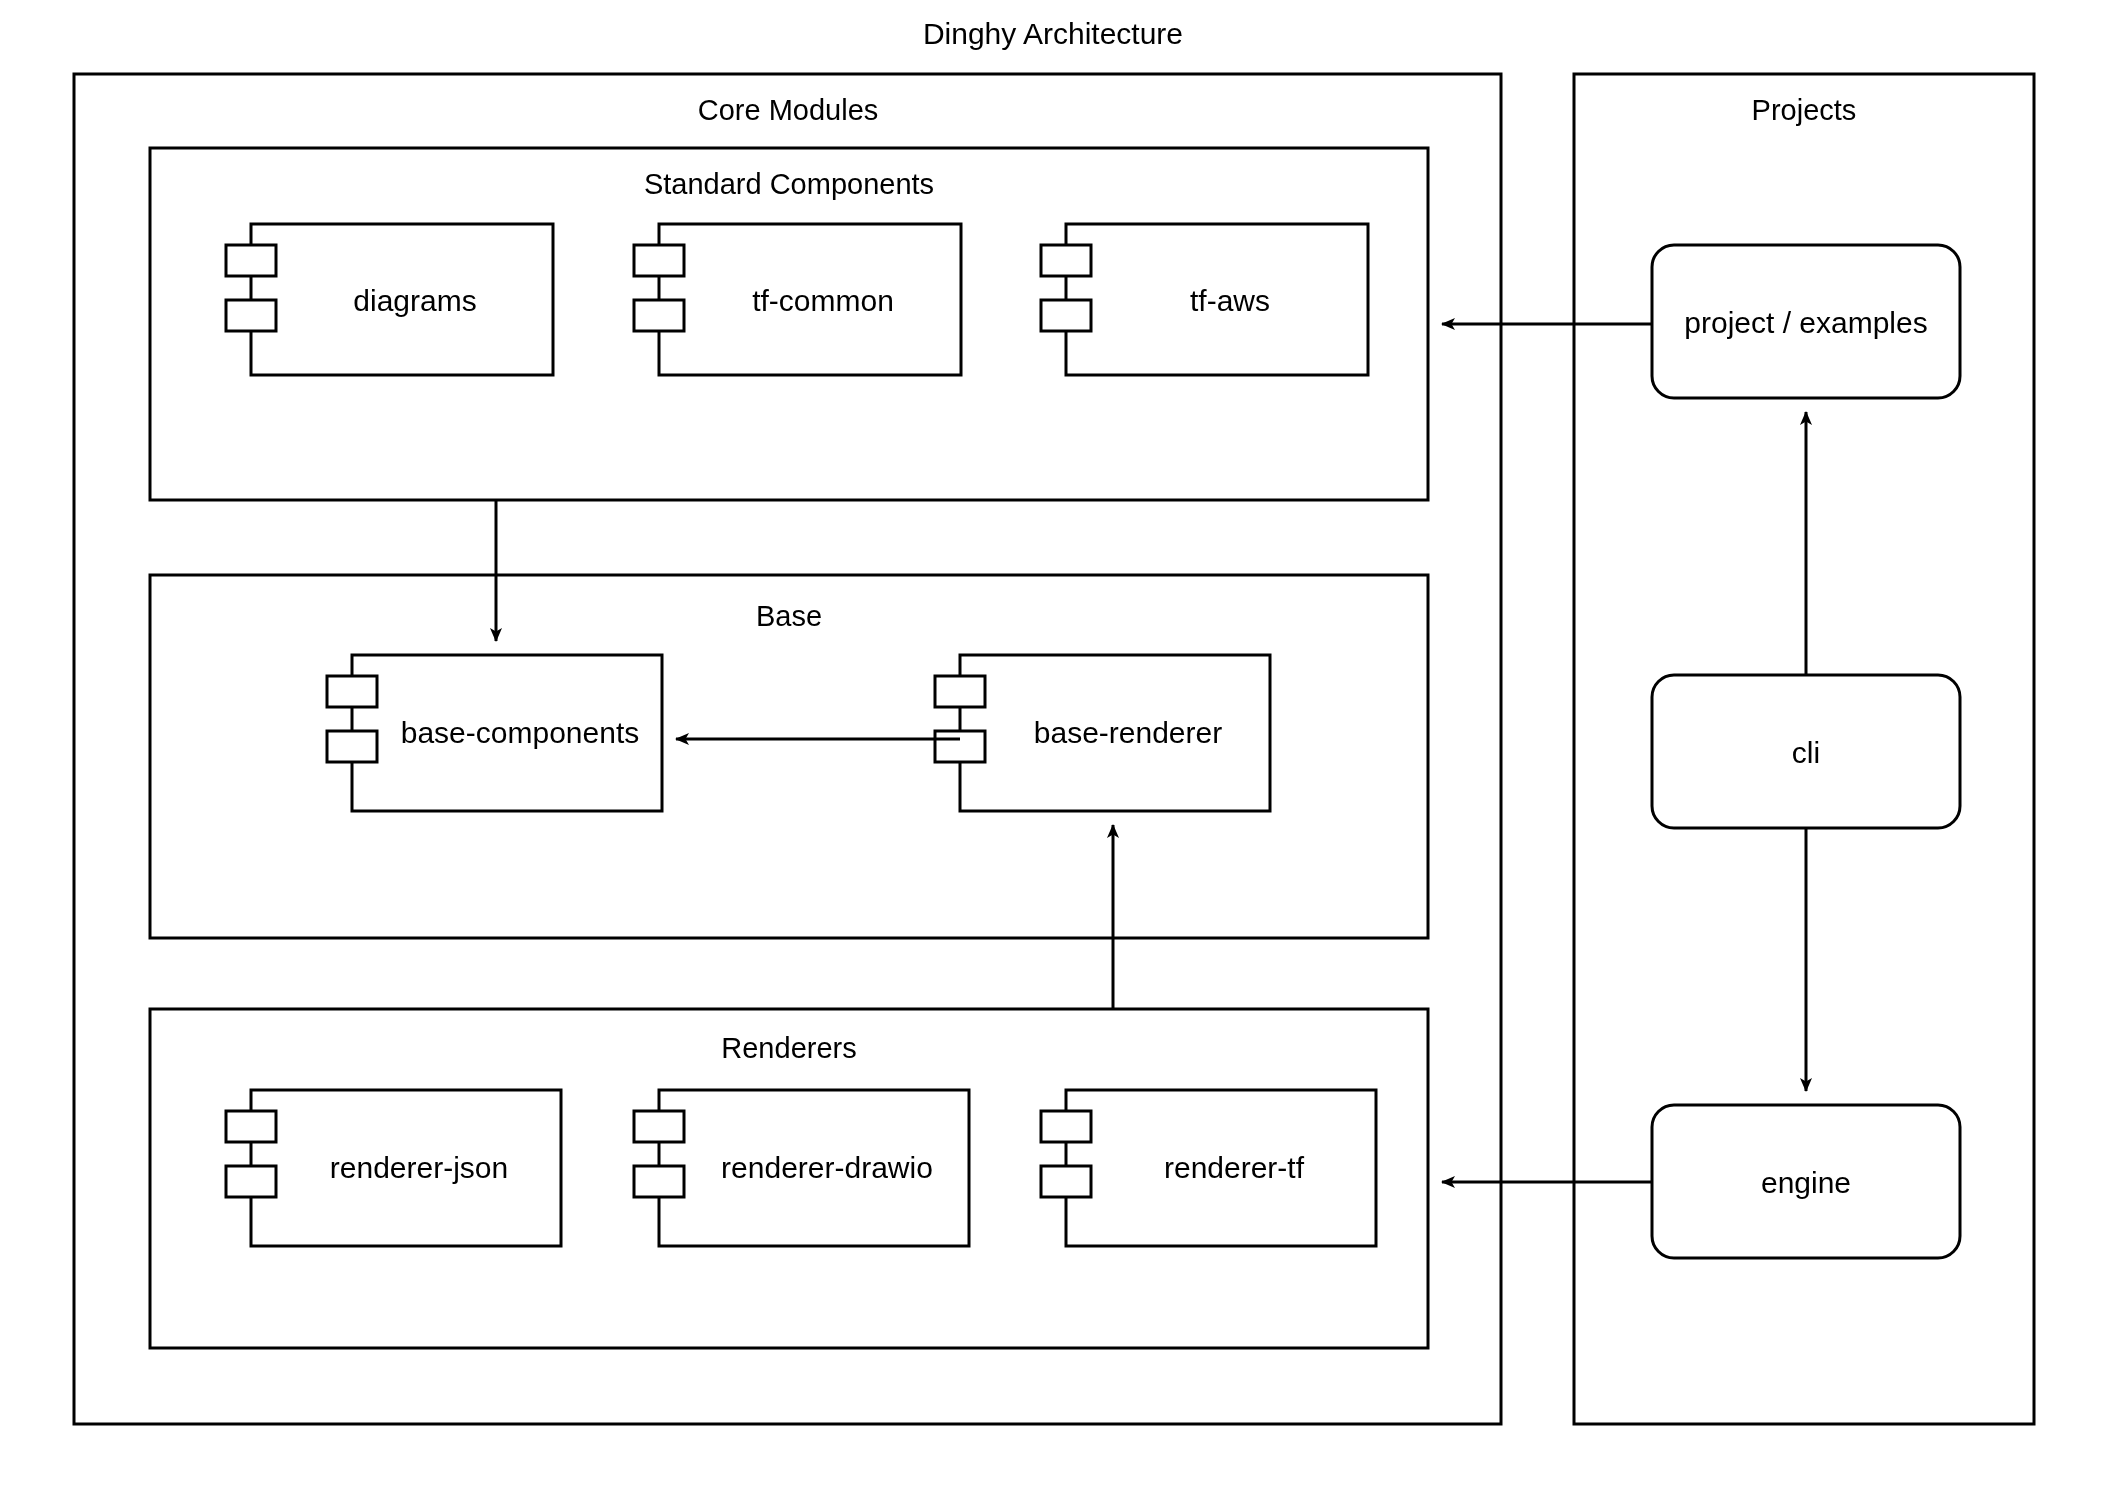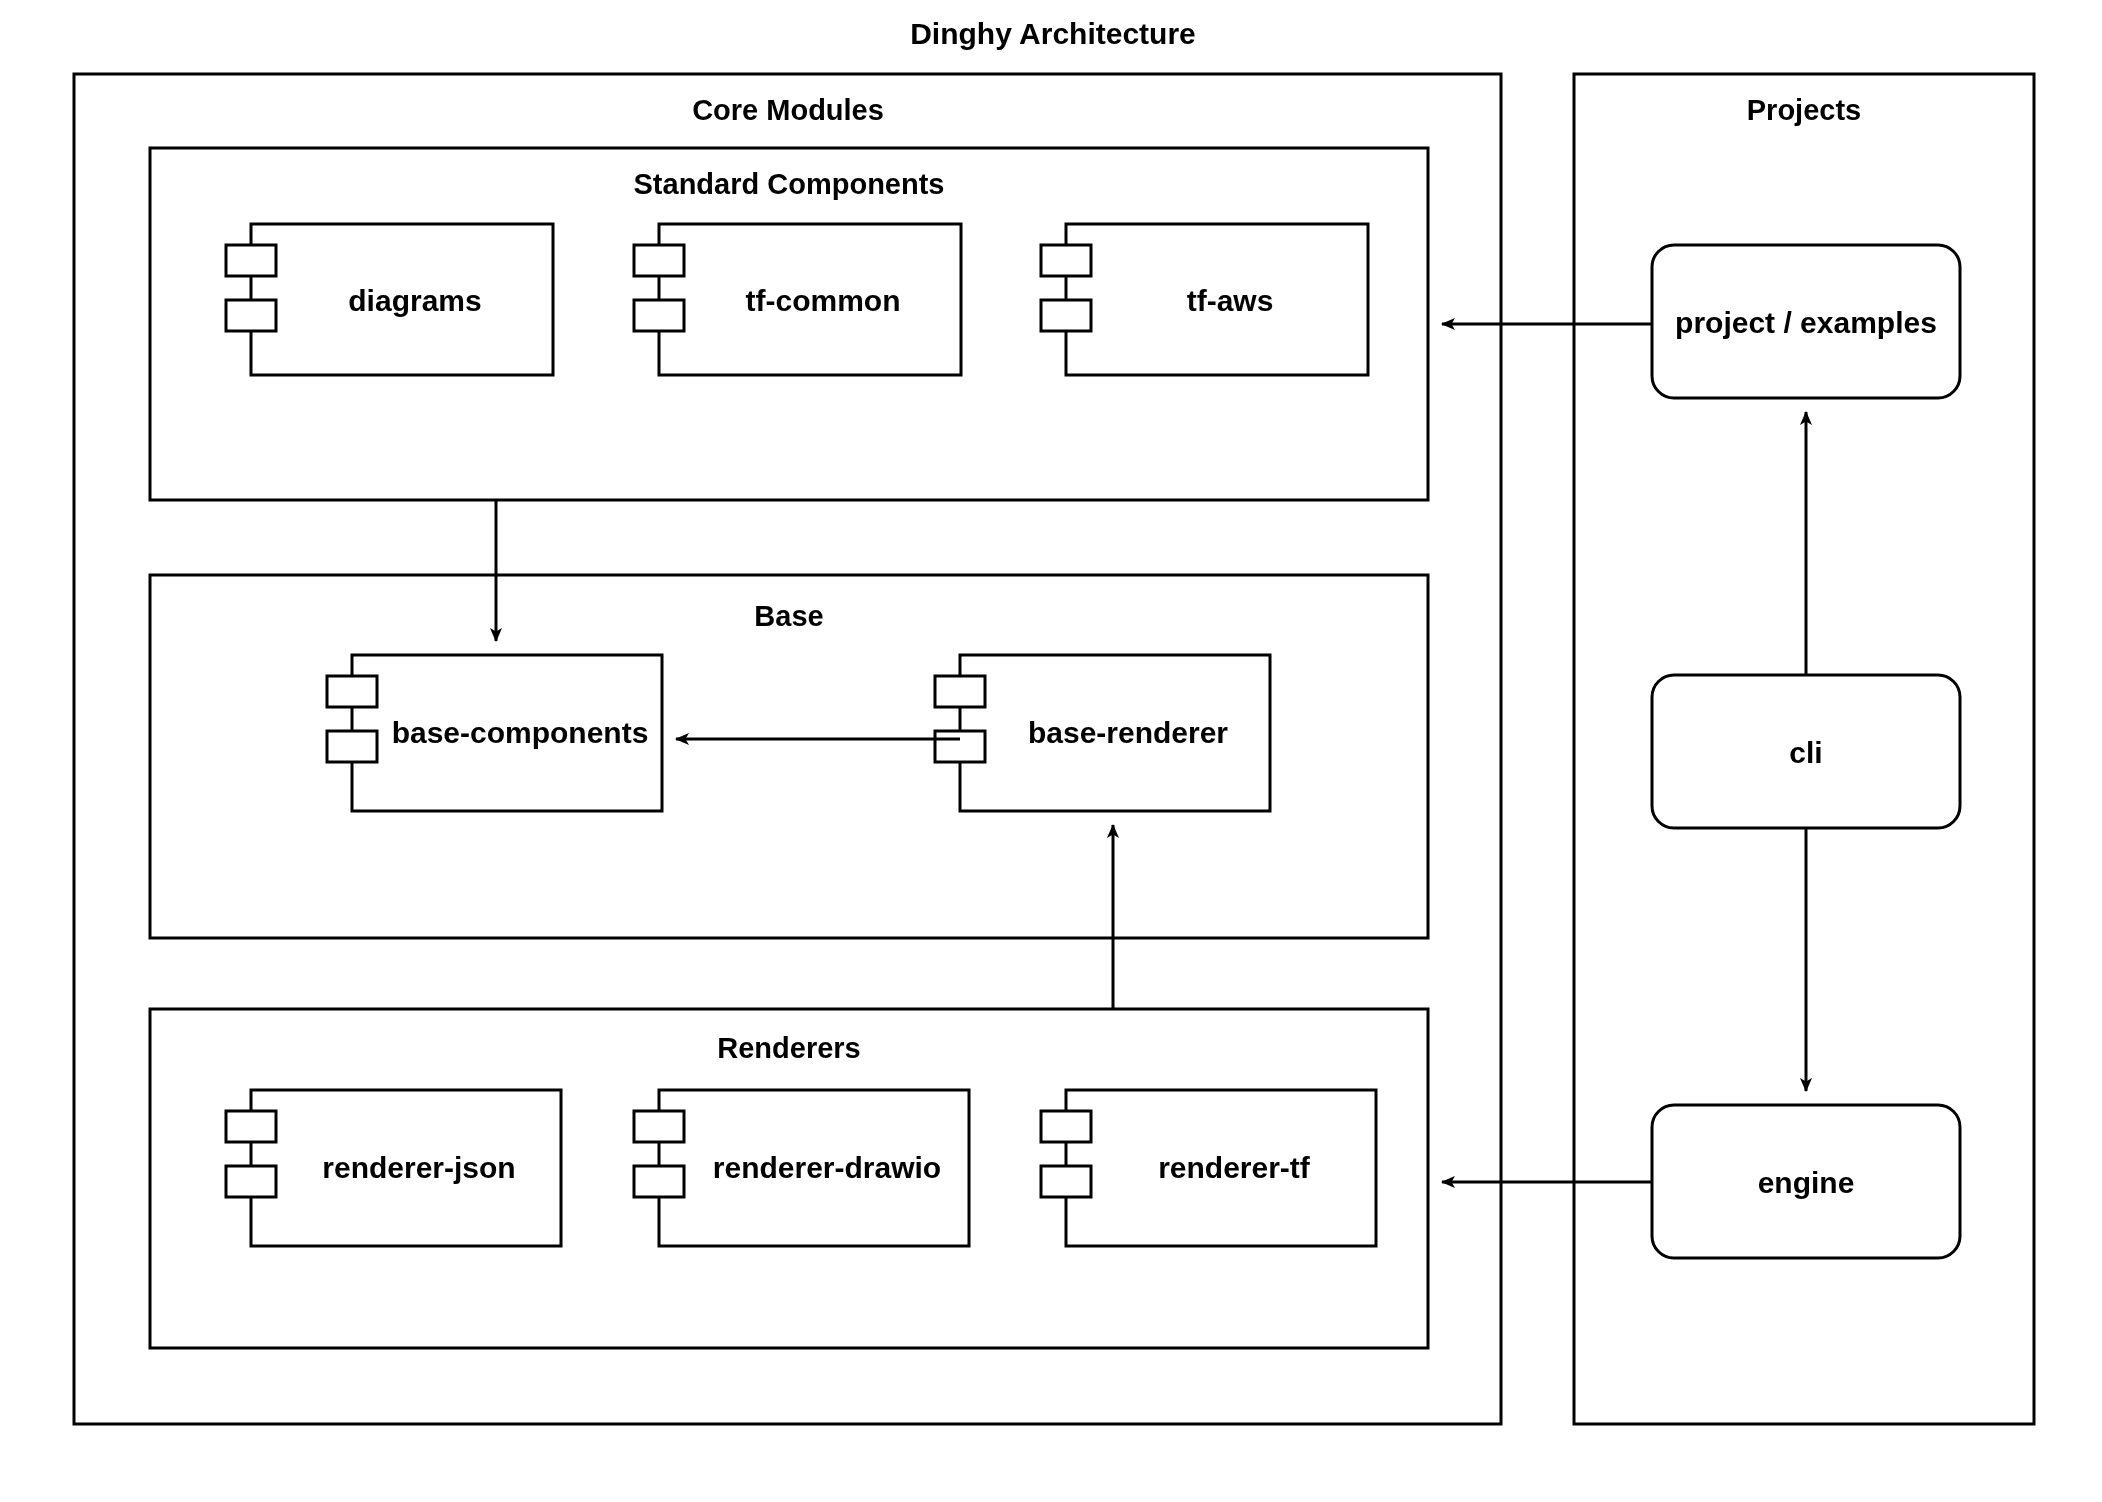--- a/index.html
+++ b/index.html
@@ -11,21 +11,20 @@
     width: 2102px;
     height: 1502px;
     font-family: "Liberation Sans", sans-serif;
     overflow: hidden;
   }
   #canvas {
     position: relative;
     width: 2102px;
     height: 1502px;
     background: #ffffff;
-    font-weight: bold;
   }
   svg#diagram {
     position: absolute;
     top: 0;
     left: 0;
     width: 2102px;
     height: 1502px;
     display: block;
   }
   .grp-rect {

